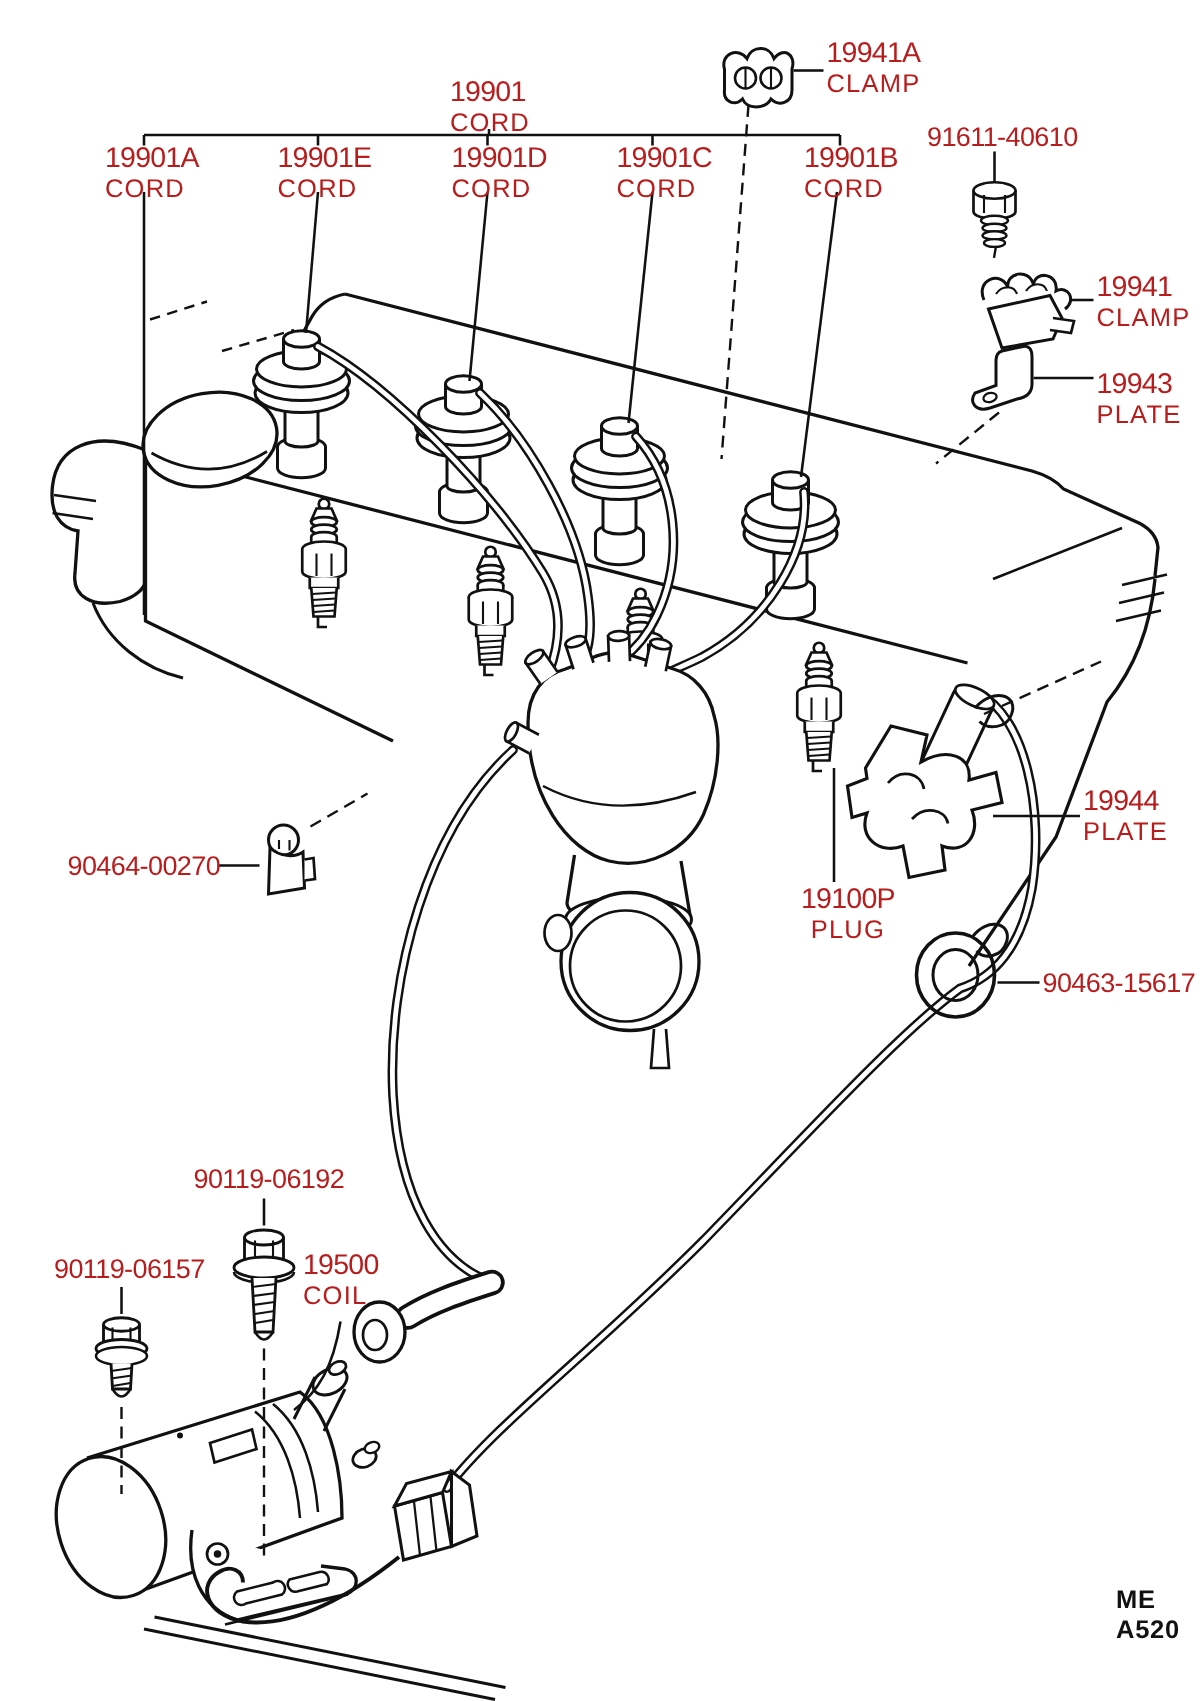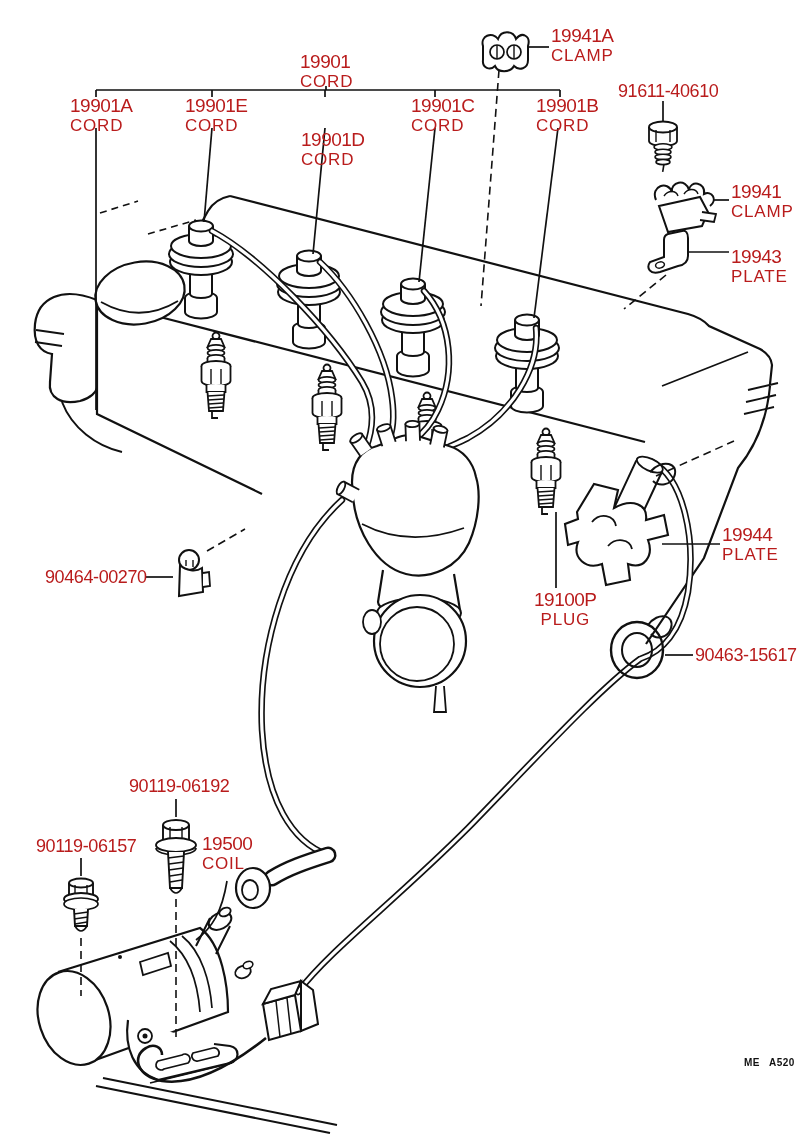--- a/index.html
+++ b/index.html
@@ -3,21 +3,21 @@
 <meta charset="utf-8">
 <style>
   html,body{margin:0;padding:0;background:#fff;}
   .stage{position:relative;width:800px;height:1134px;background:#fff;overflow:hidden;
          font-family:"Liberation Sans","DejaVu Sans",sans-serif;color:#111;}
   .stage svg{position:absolute;left:0;top:0;}
   .plabel{position:absolute;font-weight:normal;font-size:19px;letter-spacing:-0.5px;
           line-height:1;white-space:nowrap;color:#b91c1c;}
   .plabel.lg{font-size:18px;letter-spacing:-0.4px;}
   .plabel .cap{display:block;font-size:17px;letter-spacing:0.8px;margin-top:2px;}
-  .footer-code{position:absolute;font-weight:bold;font-size:10px;letter-spacing:0.5px;
+  .footer-code{position:absolute;font-weight:bold;font-size:17px;letter-spacing:0.5px;
                word-spacing:6px;color:#111;}
 </style>
 </head>
 <body>
 
 <div class="stage">
 
 <svg width="800" height="1134" viewBox="0 0 800 1134">
   <defs>
     <g id="tower" stroke="#111" stroke-width="2" fill="#fff">
@@ -267,21 +267,21 @@
   <span class="cap">CORD</span>
 </div>
 <div class="plabel" style="left:70px;top:96px;">
   <span>19901A</span>
   <span class="cap">CORD</span>
 </div>
 <div class="plabel" style="left:185px;top:96px;">
   <span>19901E</span>
   <span class="cap">CORD</span>
 </div>
-<div class="plabel" style="left:301px;top:96px;margin-top:34px;">
+<div class="plabel" style="left:301px;top:96px;">
   <span>19901D</span>
   <span class="cap">CORD</span>
 </div>
 <div class="plabel" style="left:411px;top:96px;">
   <span>19901C</span>
   <span class="cap">CORD</span>
 </div>
 <div class="plabel" style="left:536px;top:96px;">
   <span>19901B</span>
   <span class="cap">CORD</span>

